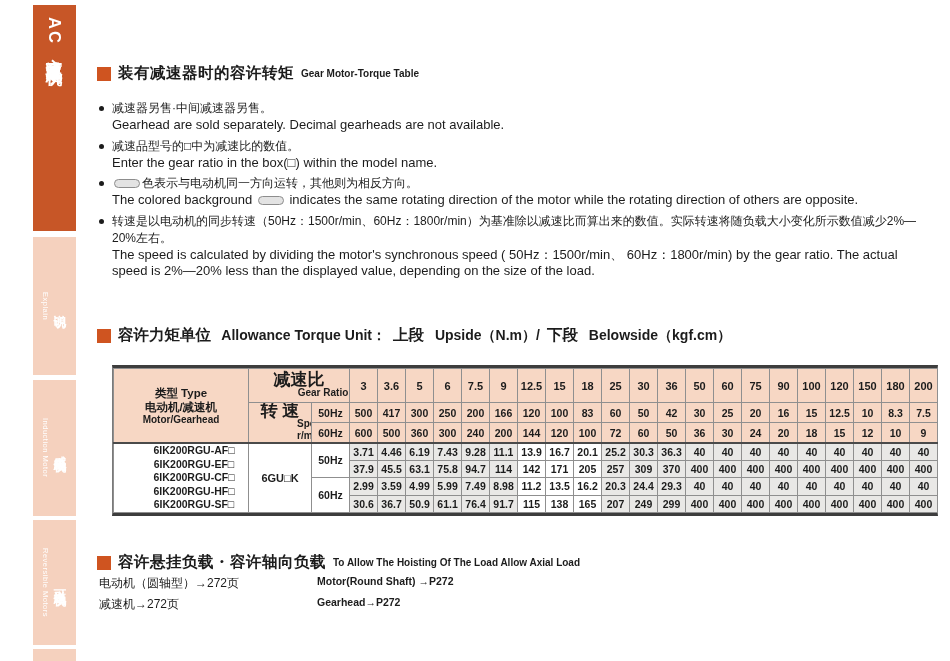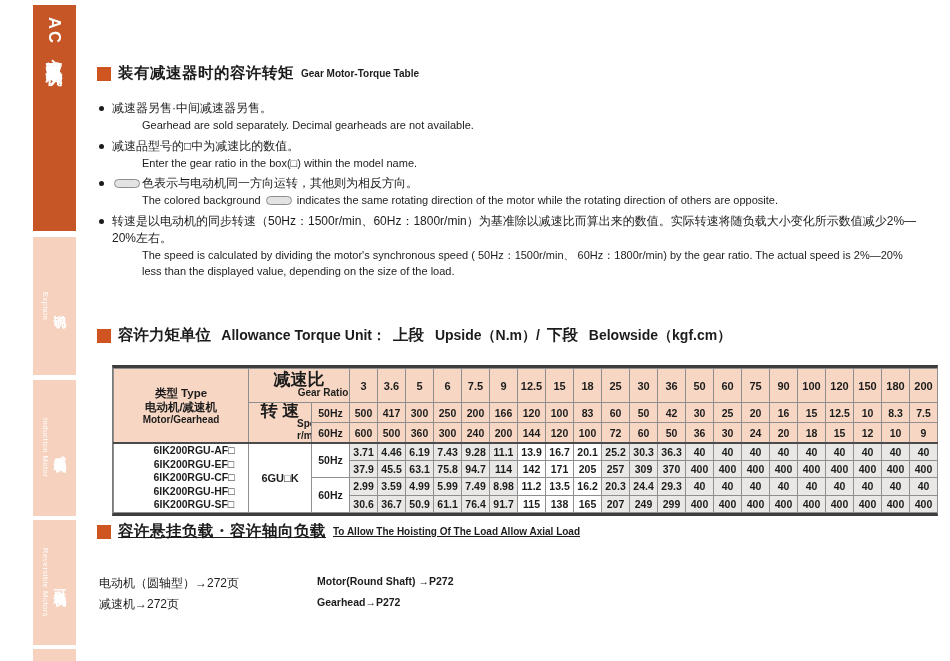--- a/index.html
+++ b/index.html
@@ -32,21 +32,21 @@
   .t-zh { font-size:15.5px; font-weight:bold; letter-spacing:.5px; }
   .t-en { font-size:10px; font-weight:bold; }
   .pz { font-size:15.5px; font-weight:bold; white-space:pre; }
   .pe { font-size:14px;  font-weight:bold; white-space:pre; }
 
   
   .bullets { position:absolute; left:99px; top:100px; width:824px; }
   .bullet { display:flex; margin-bottom:4px; }
   .dot { flex:0 0 auto; width:5px; height:5px; border-radius:50%; background:#1c1c1c; margin:6px 8px 0 0; }
   .zh-line { font-size:12px; line-height:17px; }
-  .en-line { font-size:11px; line-height:16.5px;margin-left:30px; }
+  .en-line { font-size:13px; line-height:16.5px; }
   .swatch {
     display:inline-block; width:26px; height:9px; background:#e3e3e3;
     border:1px solid #8d8d8d; border-radius:5px; vertical-align:-1px; margin:0 2px;
   }
 
   
   .tblwrap {
     position:absolute; left:112px; top:365px; width:826px;
     border-top:3px solid #3d3d3d; border-bottom:3px solid #3d3d3d;
     border-left:1px solid #7a7a7a; border-right:1px solid #7a7a7a;
@@ -364,21 +364,21 @@
             <td class="cg">400</td>
             <td class="cg">400</td>
             <td class="cg">400</td>
             <td class="cg">400</td>
             <td class="cg">400</td>
           </tr>
         </tbody>
     </table>
   </div>
 
-  <div class="sec-title" style="top:521px;text-decoration:underline;">
+  <div class="sec-title" style="top:552px;">
     <span class="sq"></span>
     <span class="t-zh">容许悬挂负载・容许轴向负载</span>
     <span class="t-en">To Allow The Hoisting Of The Load Allow Axial Load</span>
   </div>
 
   <div class="hoist">
       <div class="hrow">
         <span class="hzh">电动机（圆轴型）→272页</span>
         <span class="hen">Motor(Round Shaft) →P272</span>
       </div>

